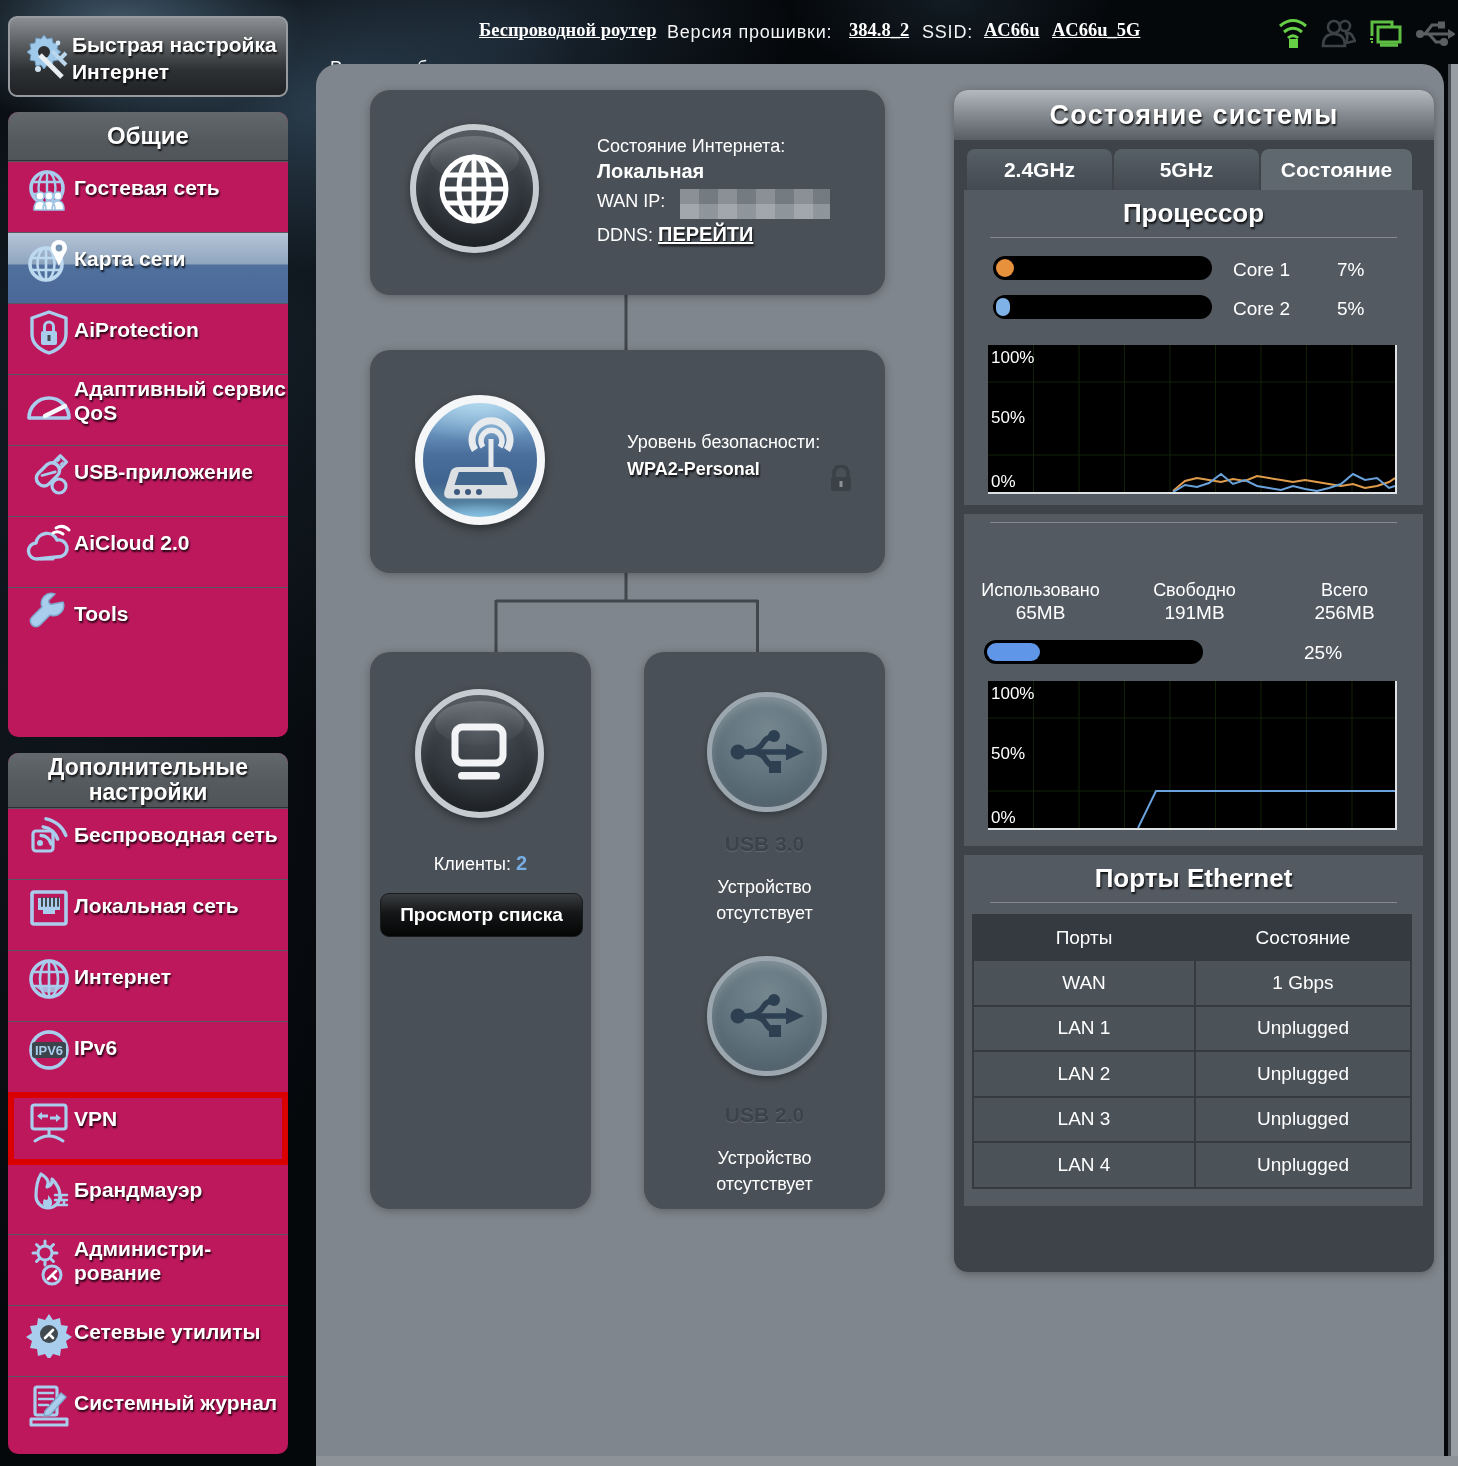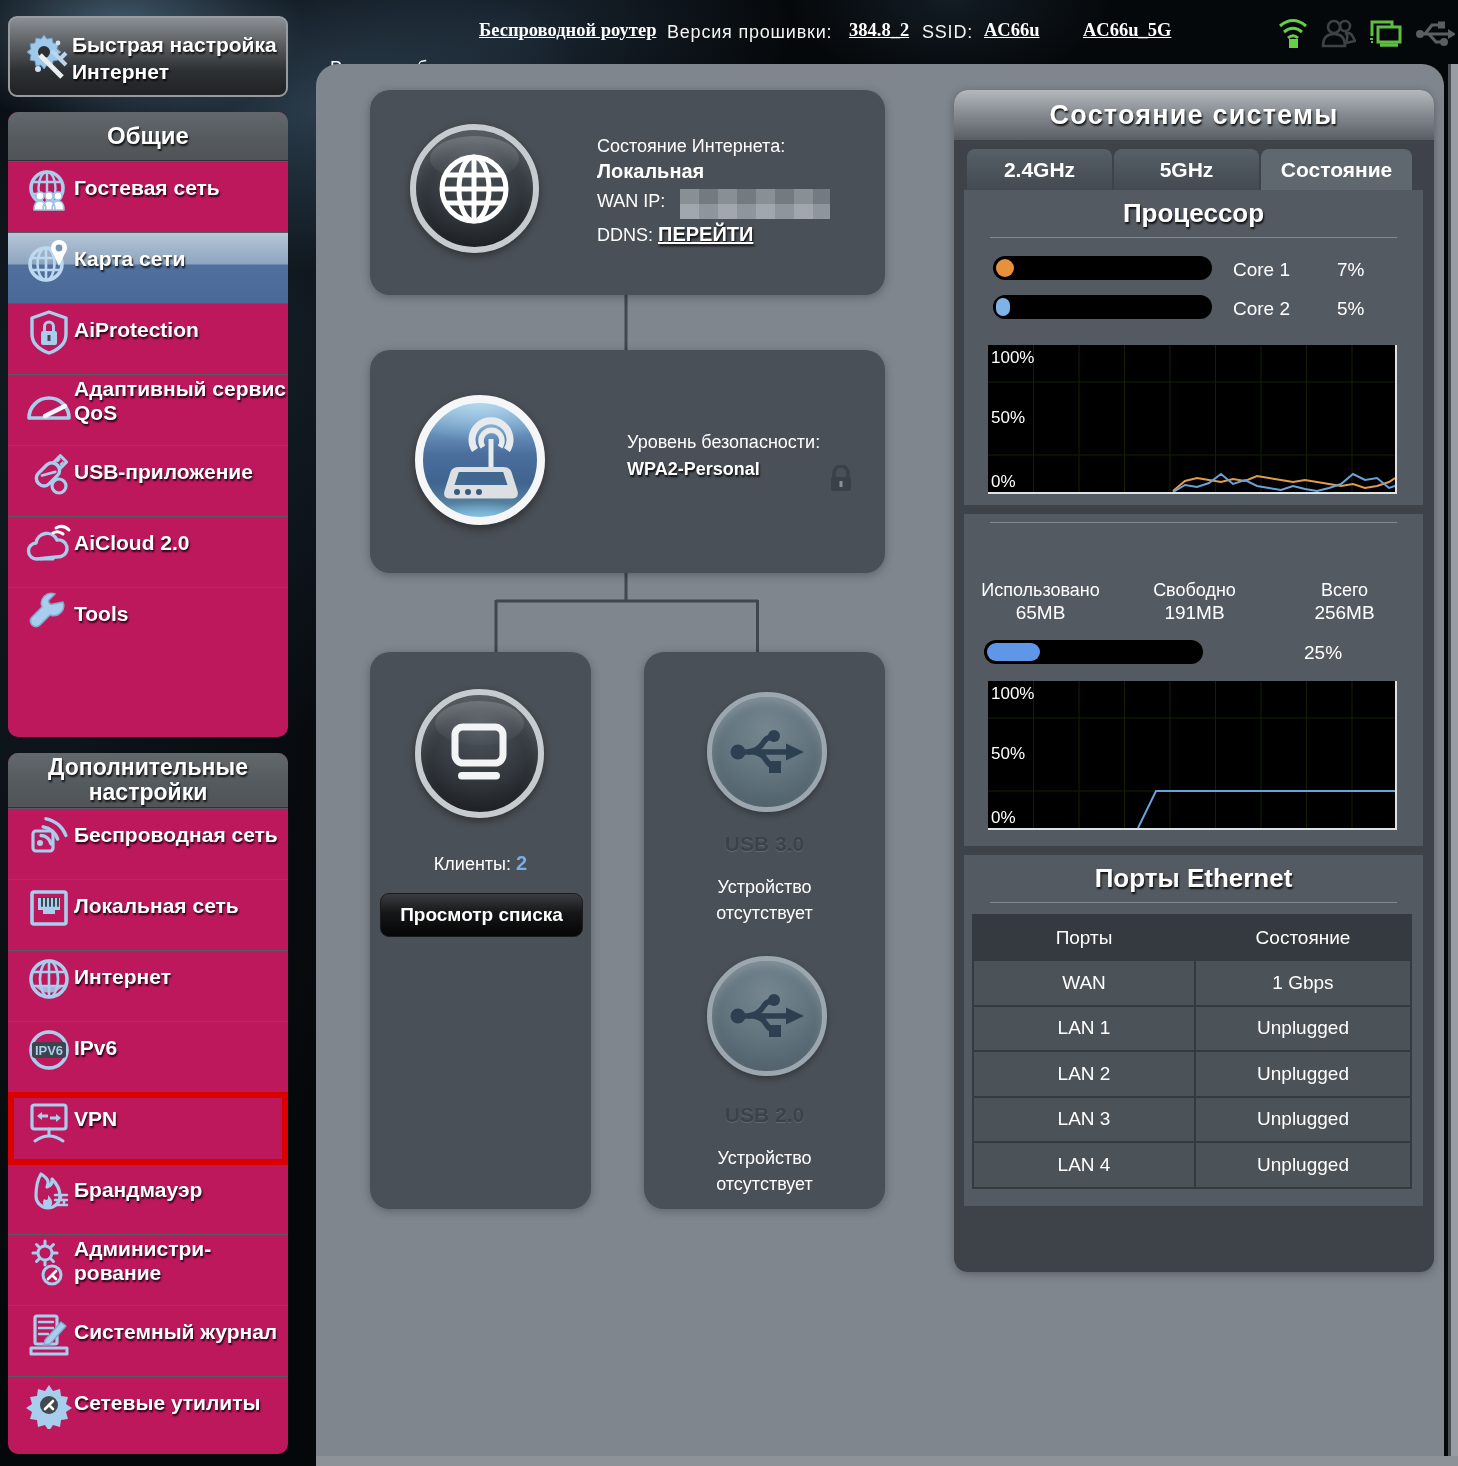--- a/index.html
+++ b/index.html
@@ -114,21 +114,21 @@
 </style></head>
 <body>
 <div id="bg"></div>
 <div id="topbar">
   <div class="tbt" style="left:330px;margin-top:36px;">Режим работы:</div>
   <div class="tbt lnk" style="left:479px;top:20px;">Беспроводной роутер</div>
   <div class="tbt" style="left:667px;">Версия прошивки:</div>
   <div class="tbt lnk" style="left:849px;top:20px;">384.8_2</div>
   <div class="tbt" style="left:922px;">SSID:</div>
   <div class="tbt lnk" style="left:984px;top:20px;">AC66u</div>
-  <div class="tbt lnk" style="left:1052px;top:20px;margin-left:31px;">AC66u_5G</div>
+  <div class="tbt lnk" style="left:1052px;top:20px;">AC66u_5G</div>
   <svg class="tbico" style="left:1276px;" width="34" height="34" viewBox="0 0 34 34">
     <g fill="none" stroke="#67cf46" stroke-width="3">
       <path d="M4 10 Q17 -1 30 10"></path>
       <path d="M8 16 Q17 8.5 26 16"></path>
       <path d="M12 22 Q17 17.5 22 22"></path>
     </g>
     <rect x="13" y="23" width="9" height="9" fill="#67cf46"></rect>
   </svg>
   <svg class="tbico" style="left:1320px;" width="36" height="36" viewBox="0 0 36 36">
     <g fill="none" stroke="#3c4246" stroke-width="2.6">
@@ -492,29 +492,29 @@
           <circle cx="20" cy="14" r="7"></circle>
           <path d="M20 2 v4 M20 22 v4 M8 14 h4 M28 14 h4 M11.5 5.5 l3 3 M25.5 19.5 l3 3 M28.5 5.5 l-3 3 M14.5 19.5 l-3 3"></path>
         </g>
         <circle cx="27" cy="36" r="9" fill="none" stroke="#a9cdec" stroke-width="3"></circle>
         <path d="M23 40 l8 -8 M27 36 l4 4" stroke="#fff" stroke-width="2.6"></path>
       </svg>
         <span class="tx">Администри-<br>рование</span>
       </div>
     <div class="item">
       <svg width="48" height="48" viewBox="0 0 48 48">
+        <path d="M24 4 l4 6 7 -2 1 7 7 1 -2 7 6 4 -6 4 2 7 -7 1 -1 7 -7 -2 -4 6 -4 -6 -7 2 -1 -7 -7 -1 2 -7 -6 -4 6 -4 -2 -7 7 -1 1 -7 7 2z" fill="#a9cdec"></path>
+        <circle cx="24" cy="24" r="9" fill="#41484e"></circle>
+        <path d="M20 28 l8 -8 M24 24 l4 4" stroke="#fff" stroke-width="2.6" fill="none"></path>
+      </svg>
+        <span class="tx">Сетевые утилиты</span>
+      </div>
+    <div class="item">
+      <svg width="48" height="48" viewBox="0 0 48 48">
         <rect x="10" y="6" width="22" height="28" rx="2" fill="none" stroke="#a9cdec" stroke-width="3.2"></rect>
         <path d="M14 12 h14 M14 18 h14 M14 24 h9" stroke="#a9cdec" stroke-width="2.4"></path>
         <path d="M20 30 L36 12 l5 4 -16 18 -6 1z" fill="#a9cdec" stroke="#7fa8cc" stroke-width="1.4"></path>
         <path d="M6 38 h36 v6 h-36 z" fill="none" stroke="#a9cdec" stroke-width="3"></path>
       </svg>
         <span class="tx">Системный журнал</span>
       </div>
-    <div class="item">
-      <svg width="48" height="48" viewBox="0 0 48 48">
-        <path d="M24 4 l4 6 7 -2 1 7 7 1 -2 7 6 4 -6 4 2 7 -7 1 -1 7 -7 -2 -4 6 -4 -6 -7 2 -1 -7 -7 -1 2 -7 -6 -4 6 -4 -2 -7 7 -1 1 -7 7 2z" fill="#a9cdec"></path>
-        <circle cx="24" cy="24" r="9" fill="#41484e"></circle>
-        <path d="M20 28 l8 -8 M24 24 l4 4" stroke="#fff" stroke-width="2.6" fill="none"></path>
-      </svg>
-        <span class="tx">Сетевые утилиты</span>
-      </div>
   </div>
 </div>
 
 </body></html>

